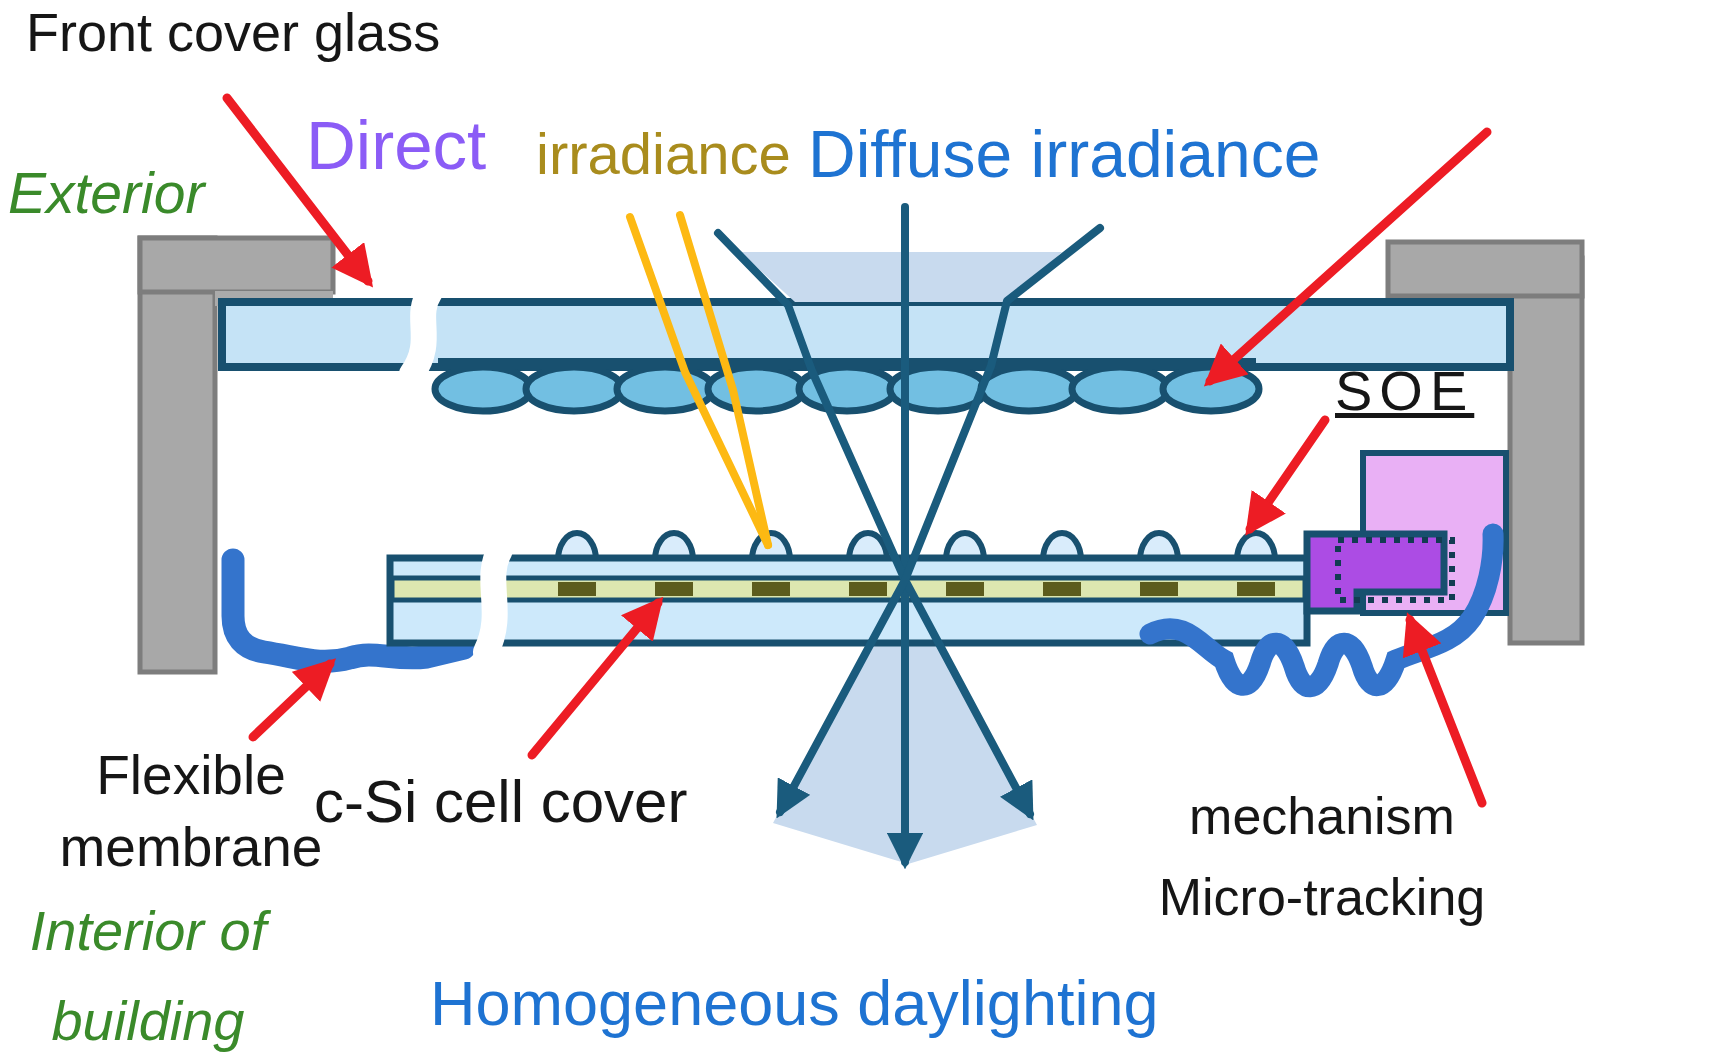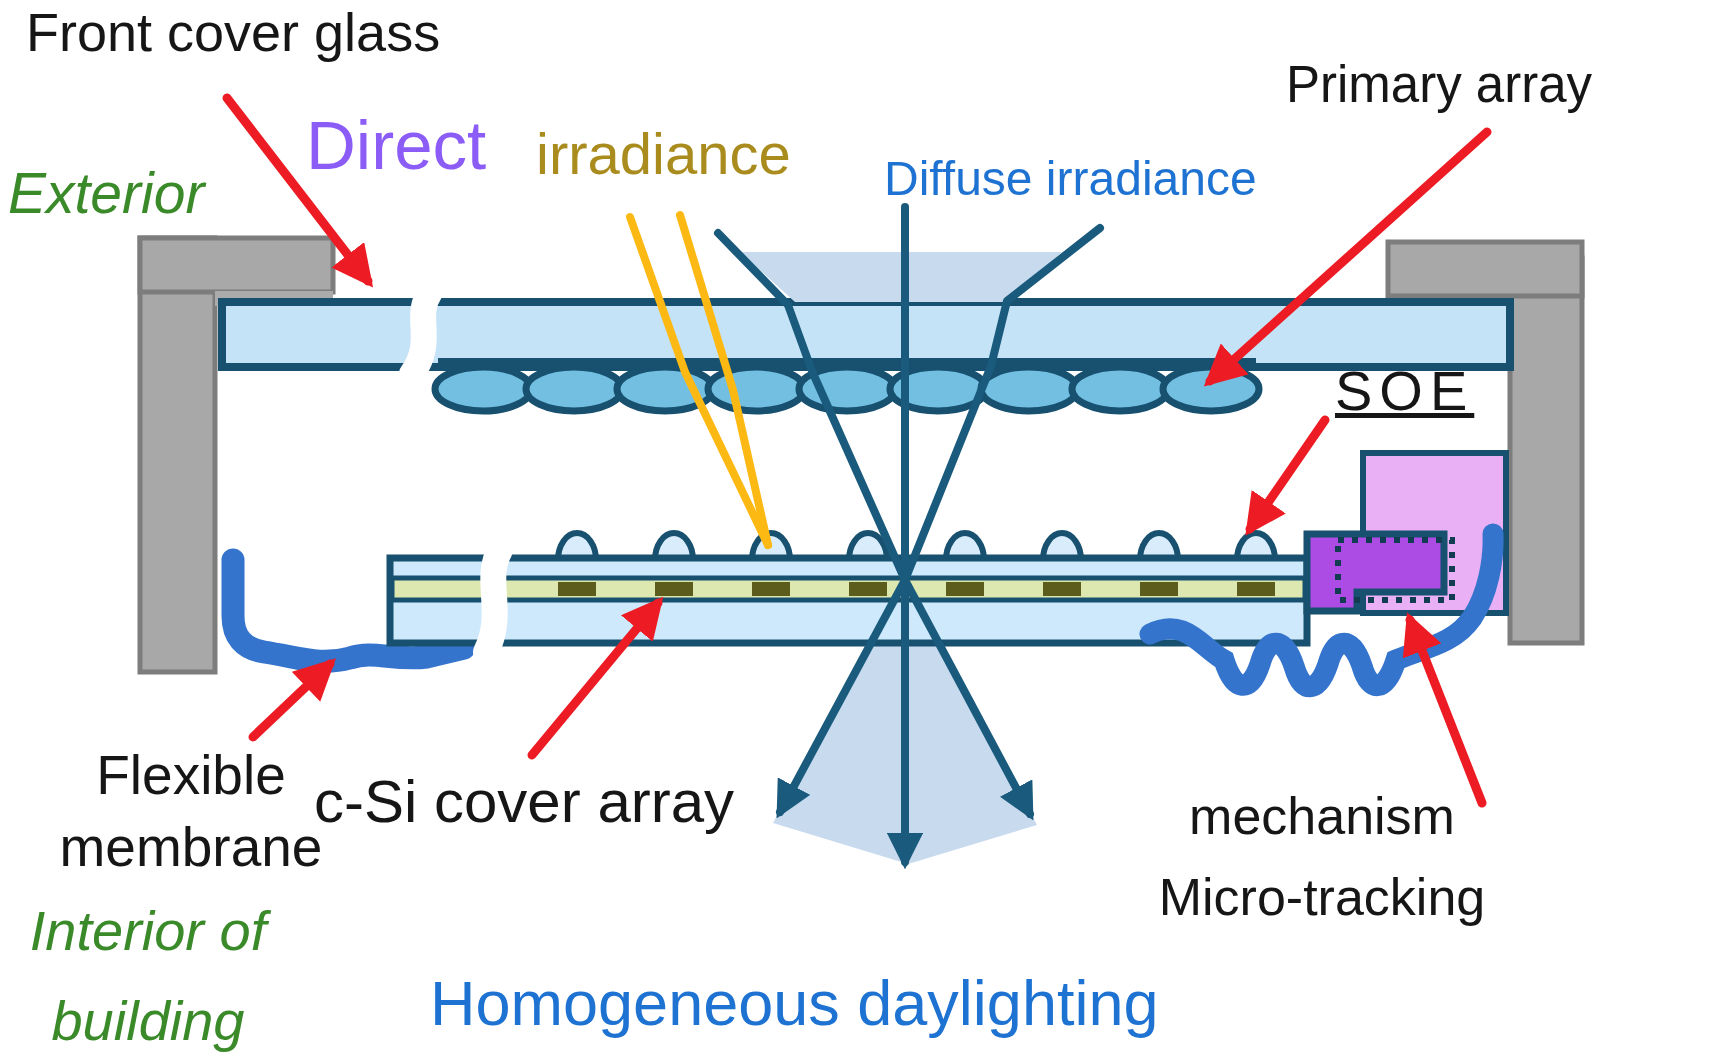--- a/index.html
+++ b/index.html
@@ -3,21 +3,21 @@
 <meta charset="utf-8">
 <style>
   html,body{margin:0;padding:0;background:#fff;}
   .stage{position:relative;width:1682px;height:1061px;background:#fff;overflow:hidden;
          font-family:"Liberation Sans","DejaVu Sans",sans-serif;}
   .stage svg{position:absolute;left:0;top:0;}
   .lbl{position:absolute;white-space:nowrap;color:#161616;line-height:1.05;}
   .lbl-front{left:26px;top:4px;font-size:54px;}
   .lbl-direct{left:306px;top:110px;font-size:69px;color:#8b5cf6;}
   .lbl-direct-irr{left:536px;top:124px;font-size:58px;color:#a98c1d;}
-  .lbl-diffuse{left:884px;top:120px;font-size:48px;color:#1e73d2;margin-top:34px;}
+  .lbl-diffuse{left:808px;top:120px;font-size:66px;color:#1e73d2;}
   .lbl-primary{left:1286px;top:58px;font-size:51px;}
   .lbl-exterior{left:8px;top:164px;font-size:57px;font-style:italic;color:#3a8a2a;}
   .lbl-soe{left:1335px;top:362px;font-size:56px;letter-spacing:7px;text-decoration:underline;}
   .lbl-flex{left:0px;top:740px;width:318px;text-align:center;font-size:55px;line-height:1.3;margin-left:32px;}
   .lbl-csi{left:314px;top:770px;font-size:60px;}
   .lbl-interior{left:0px;top:886px;width:296px;text-align:center;font-size:56px;
                 font-style:italic;color:#3a8a2a;line-height:1.6;}
   .lbl-homog{left:430px;top:970px;font-size:63px;color:#1e73d2;}
   .lbl-micro{left:1148px;top:776px;width:348px;text-align:center;font-size:52px;line-height:1.55;}
 </style>
@@ -126,28 +126,27 @@
       <path d="M 532,755 L 658,603" marker-end="url(#mRed)"></path>
       <path d="M 253,737 L 330,664" marker-end="url(#mRed)"></path>
       <path d="M 1482,803 L 1410,620" marker-end="url(#mRed)"></path>
     </g>
   </svg>
 
   <div class="lbl lbl-front">Front cover glass</div>
   <div class="lbl lbl-direct">Direct</div>
   <div class="lbl lbl-direct-irr">irradiance</div>
   <div class="lbl lbl-diffuse">Diffuse irradiance</div>
-  <div class="lbl lbl-primary">Primary array</div>
   <div class="lbl lbl-exterior">Exterior</div>
   <div class="lbl lbl-soe">SOE</div>
   <div class="lbl lbl-flex">
     <div>Flexible</div>
     <div>membrane</div>
   </div>
-  <div class="lbl lbl-csi">c-Si cover array</div>
+  <div class="lbl lbl-csi">c-Si cell cover</div>
   <div class="lbl lbl-interior">
     <div>Interior of</div>
     <div>building</div>
   </div>
   <div class="lbl lbl-homog">Homogeneous daylighting</div>
   <div class="lbl lbl-micro">
     <div>mechanism</div>
     <div>Micro-tracking</div>
   </div>
 

